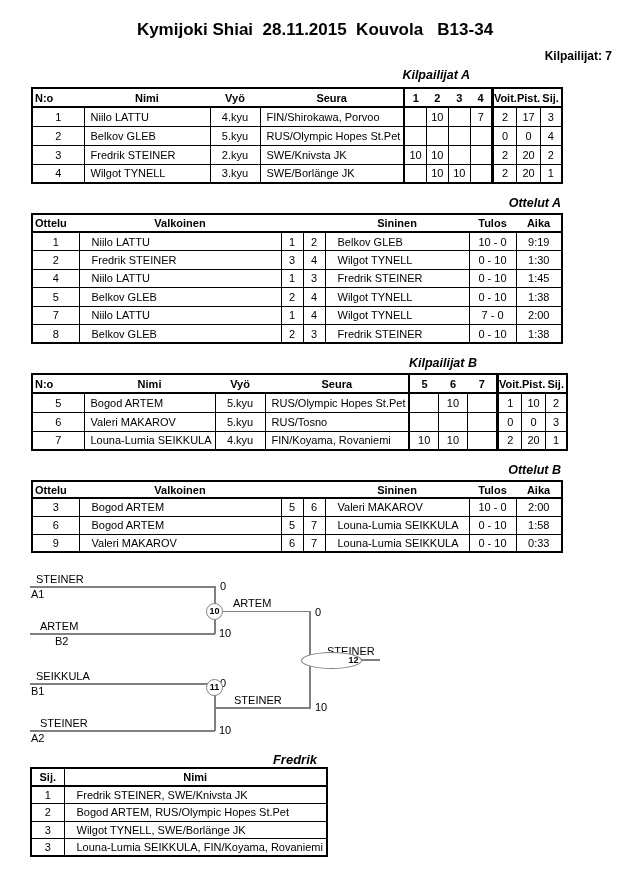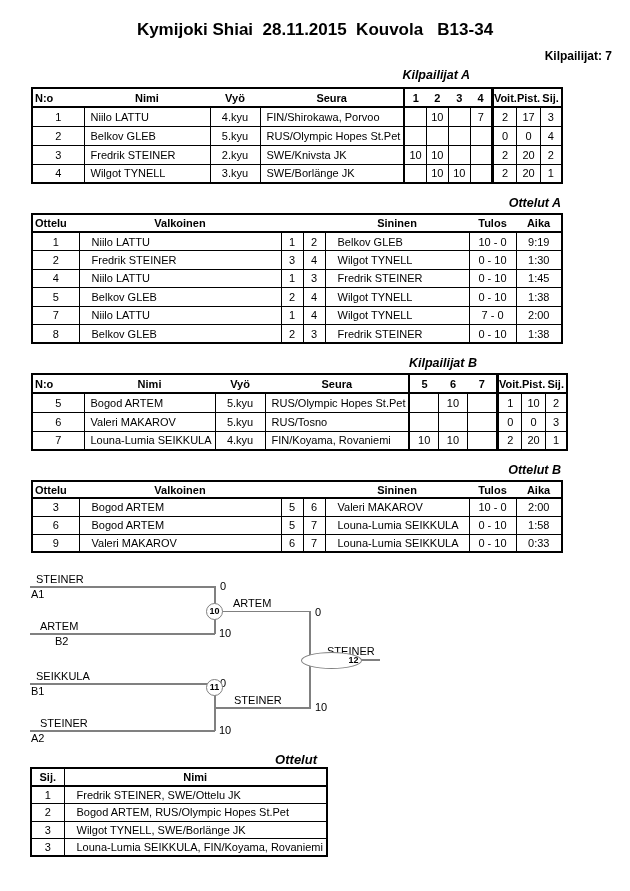--- a/index.html
+++ b/index.html
@@ -370,38 +370,38 @@
     <div class="bcircle" style="left:206px;top:679px;">11</div>
     <div class="blabel" style="left:234px;top:694px;">STEINER</div>
     <div class="bscore" style="left:315px;top:701px;">10</div>
 
     <div class="bvline" style="left:309px;top:610.5px;height:98px;"></div>
     <div class="bline" style="left:309px;top:659px;width:71px;"></div>
     <div class="bcircle" style="left:301px;top:651.5px;padding-left:44px;">12</div>
     <div class="blabel" style="left:327px;top:645px;">STEINER</div>
   </div>
 
-  <div class="abs sec-title" style="top:752px;left:30px;width:287px;font-size:13px;">Ottelut</div>
+  <div class="abs sec-title" style="top:752px;left:30px;width:287px;font-size:13px;">Fredrik</div>
   <div class="abs" style="top:767px;left:30px;">
     <table class="tbl res">
       <colgroup>
           <col style="width:33px">
           <col style="width:254px">
         </colgroup>
       <thead>
           <tr>
         <th>Sij.</th>
         <th class="vl">Nimi</th>
       </tr>
         </thead>
       <tbody>
 
       <tr>
           <td>1</td>
-          <td class="lw">Fredrik STEINER, SWE/Ottelu JK</td>
+          <td class="lw">Fredrik STEINER, SWE/Knivsta JK</td>
         </tr>
           <tr>
           <td>2</td>
           <td class="lw">Bogod ARTEM, RUS/Olympic Hopes St.Pet</td>
         </tr>
           <tr>
           <td>3</td>
           <td class="lw">Wilgot TYNELL, SWE/Borlänge JK</td>
         </tr>
           <tr>

